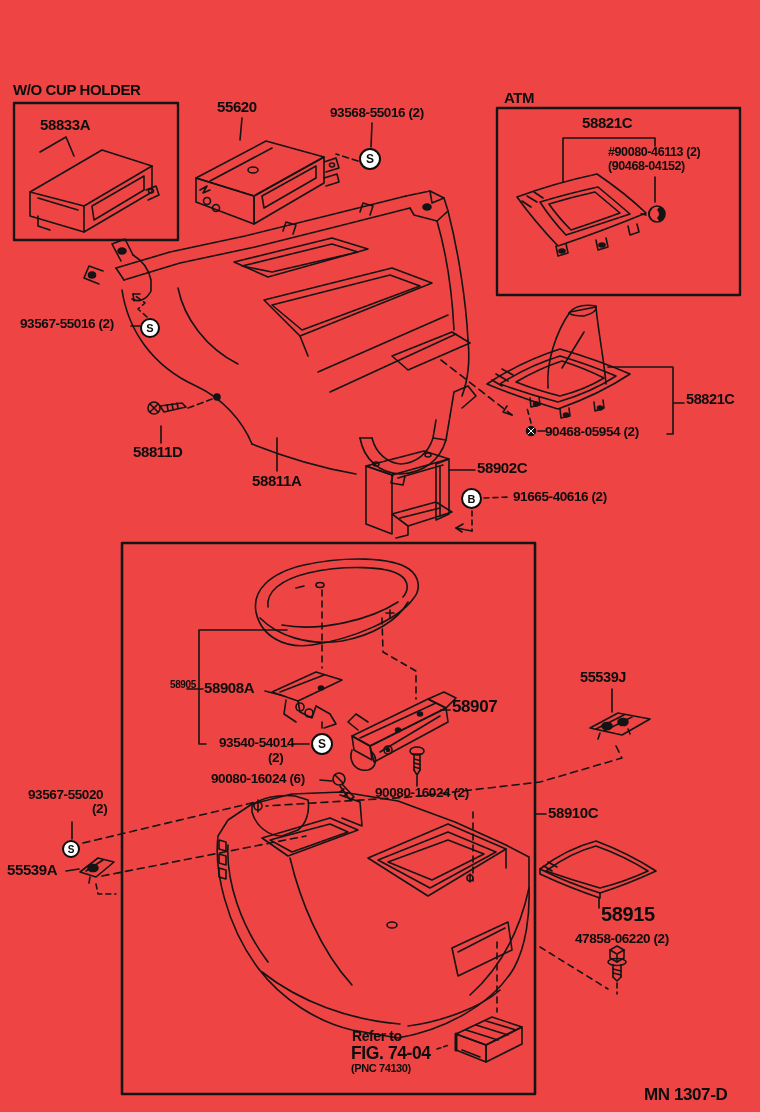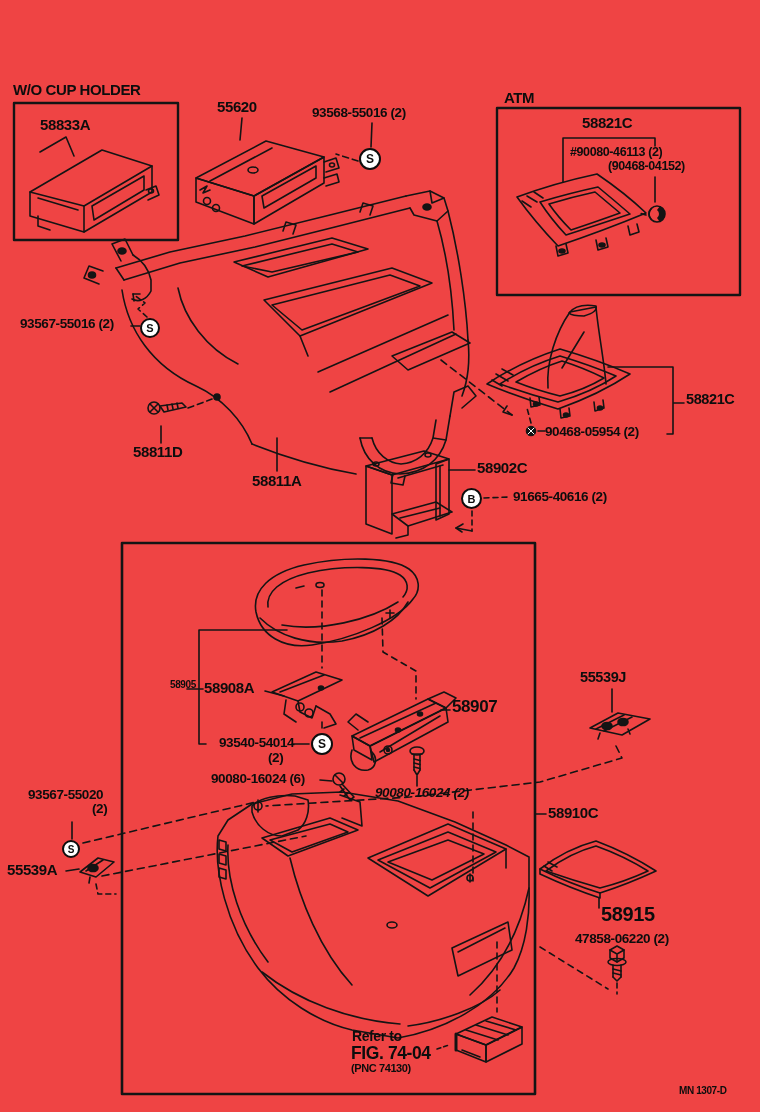--- a/index.html
+++ b/index.html
@@ -321,50 +321,50 @@
     <path d="M462,1050 L480,1057"></path>
     <path d="M497,942 L497,1012" stroke-dasharray="6 5"></path>
     <path d="M437,1049 L449,1045" stroke-dasharray="4 3"></path>
   </g>
 
 </svg>
 
 <div class="lbl" style="left:13px;top:82px;font-size:15px;">W/O CUP HOLDER</div>
 <div class="lbl" style="left:40px;top:117px;font-size:15px;">58833A</div>
 <div class="lbl" style="left:217px;top:99px;font-size:15px;">55620</div>
-<div class="lbl" style="left:312px;top:106px;font-size:13.5px;">93568-55016 (2)</div>
+<div class="lbl" style="left:330px;top:106px;font-size:13.5px;">93568-55016 (2)</div>
 <div class="lbl" style="left:504px;top:90px;font-size:15px;">ATM</div>
 <div class="lbl" style="left:582px;top:115px;font-size:15px;">58821C</div>
-<div class="lbl" style="left:570px;top:146px;font-size:12.5px;">#90080-46113 (2)</div>
+<div class="lbl" style="left:608px;top:146px;font-size:12.5px;">#90080-46113 (2)</div>
 <div class="lbl" style="left:608px;top:160px;font-size:12.5px;">(90468-04152)</div>
 <div class="lbl" style="left:20px;top:317px;font-size:13.5px;">93567-55016 (2)</div>
 <div class="lbl" style="left:133px;top:444px;font-size:15px;">58811D</div>
 <div class="lbl" style="left:252px;top:473px;font-size:15px;">58811A</div>
 <div class="lbl" style="left:686px;top:392px;font-size:14.5px;">58821C</div>
 <div class="lbl" style="left:545px;top:425px;font-size:13.5px;">90468-05954 (2)</div>
 <div class="lbl" style="left:477px;top:460px;font-size:15px;">58902C</div>
 <div class="lbl" style="left:513px;top:490px;font-size:13.5px;">91665-40616 (2)</div>
 <div class="lbl" style="left:137px;top:680px;font-size:10px;margin-left:33px;">58905</div>
 <div class="lbl" style="left:204px;top:680px;font-size:15px;">58908A</div>
 <div class="lbl" style="left:206px;top:736px;font-size:13.5px;margin-left:13px;">93540-54014</div>
 <div class="lbl" style="left:268px;top:751px;font-size:13.5px;">(2)</div>
 <div class="lbl" style="left:211px;top:772px;font-size:13.5px;">90080-16024 (6)</div>
 <div class="lbl" style="left:452px;top:698px;font-size:17px;">58907</div>
-<div class="lbl" style="left:375px;top:786px;font-size:13.5px;font-style:italic;">90080-16024 (2)</div>
+<div class="lbl" style="left:375px;top:786px;font-size:13.5px;">90080-16024 (2)</div>
 <div class="lbl" style="left:580px;top:670px;font-size:14.5px;">55539J</div>
 <div class="lbl" style="left:28px;top:788px;font-size:13.5px;">93567-55020</div>
 <div class="lbl" style="left:92px;top:802px;font-size:13.5px;">(2)</div>
 <div class="lbl" style="left:7px;top:862px;font-size:15px;">55539A</div>
 <div class="lbl" style="left:548px;top:805px;font-size:15px;">58910C</div>
 <div class="lbl" style="left:577px;top:904px;font-size:20px;margin-left:24px;">58915</div>
 <div class="lbl" style="left:575px;top:932px;font-size:13.5px;">47858-06220 (2)</div>
 <div class="lbl" style="left:352px;top:1029px;font-size:14px;">Refer to</div>
 <div class="lbl" style="left:351px;top:1044px;font-size:17.5px;">FIG. 74-04</div>
 <div class="lbl" style="left:351px;top:1063px;font-size:11px;">(PNC 74130)</div>
-<div class="lbl" style="left:679px;top:1086px;font-size:10px;">MN 1307-D</div>
+<div class="lbl" style="left:644px;top:1086px;font-size:17px;">MN 1307-D</div>
 
 <div class="sym" style="left:359px;top:148px;width:22px;height:22px;font-size:12px;">S</div>
 <div class="sym" style="left:140px;top:318px;width:20px;height:20px;font-size:11px;">S</div>
 <div class="sym" style="left:311px;top:733px;width:22px;height:22px;font-size:12px;">S</div>
 <div class="sym" style="left:62px;top:840px;width:18px;height:18px;font-size:10px;">S</div>
 <div class="sym" style="left:461px;top:488px;width:21px;height:21px;font-size:11px;">B</div>
 
 </div>
 
 </body></html>

